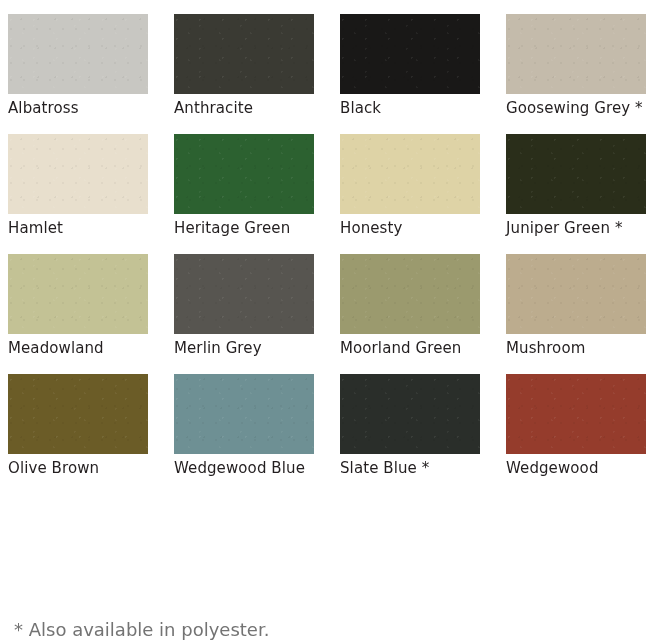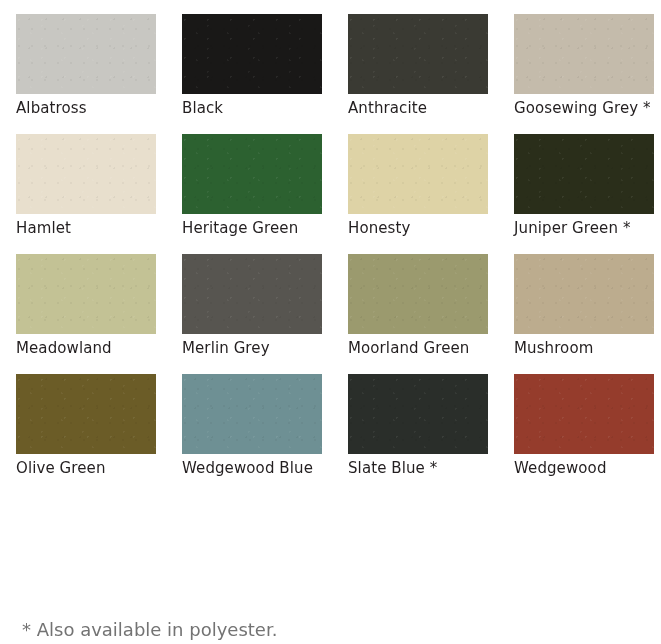--- a/index.html
+++ b/index.html
@@ -12,21 +12,21 @@
     height: 644px;
     font-family: "DejaVu Sans", sans-serif;
     color: #231f20;
     overflow: hidden;
   }
   .chart {
     position: relative;
     width: 661px;
     height: 644px;
     box-sizing: border-box;
-    padding: 14px 0 0 16px;
+    padding: 14px 0 0 8px;
   }
   .swatch-grid {
     display: grid;
     grid-template-columns: repeat(4, 166px);
     grid-auto-rows: 120px;
     column-gap: 0px;
     row-gap: 0px;
   }
   .swatch-cell {
     width: 166px;
@@ -77,26 +77,26 @@
 </head>
 <body>
 
 <div class="chart">
   <div class="swatch-grid">
       <div class="swatch-cell">
         <span class="swatch-chip" title="#c8c7c2" style="background: rgb(200, 199, 194);"></span>
         <span class="swatch-label">Albatross</span>
       </div>
       <div class="swatch-cell">
+        <span class="swatch-chip" title="#3a3a33" style="background: rgb(58, 58, 51);"></span>
+        <span class="swatch-label">Anthracite</span>
+      </div>
+      <div class="swatch-cell">
         <span class="swatch-chip" title="#191817" style="background: rgb(25, 24, 23);"></span>
         <span class="swatch-label">Black</span>
-      </div>
-      <div class="swatch-cell">
-        <span class="swatch-chip" title="#3a3a33" style="background: rgb(58, 58, 51);"></span>
-        <span class="swatch-label">Anthracite</span>
       </div>
       <div class="swatch-cell">
         <span class="swatch-chip" title="#c4bbab" style="background: rgb(196, 187, 171);"></span>
         <span class="swatch-label">Goosewing Grey *</span>
       </div>
       <div class="swatch-cell">
         <span class="swatch-chip" title="#e8dfcd" style="background: rgb(232, 223, 205);"></span>
         <span class="swatch-label">Hamlet</span>
       </div>
       <div class="swatch-cell">
@@ -122,21 +122,21 @@
       <div class="swatch-cell">
         <span class="swatch-chip" title="#9b9a6e" style="background: rgb(155, 154, 110);"></span>
         <span class="swatch-label">Moorland Green</span>
       </div>
       <div class="swatch-cell">
         <span class="swatch-chip" title="#bcac8e" style="background: rgb(188, 172, 142);"></span>
         <span class="swatch-label">Mushroom</span>
       </div>
       <div class="swatch-cell">
         <span class="swatch-chip" title="#6b5c27" style="background: rgb(107, 92, 39);"></span>
-        <span class="swatch-label">Olive Green</span>
+        <span class="swatch-label">Olive Brown</span>
       </div>
       <div class="swatch-cell">
         <span class="swatch-chip" title="#6e9094" style="background: rgb(110, 144, 148);"></span>
         <span class="swatch-label">Wedgewood Blue</span>
       </div>
       <div class="swatch-cell">
         <span class="swatch-chip" title="#2a2e2a" style="background: rgb(42, 46, 42);"></span>
         <span class="swatch-label">Slate Blue *</span>
       </div>
       <div class="swatch-cell">

